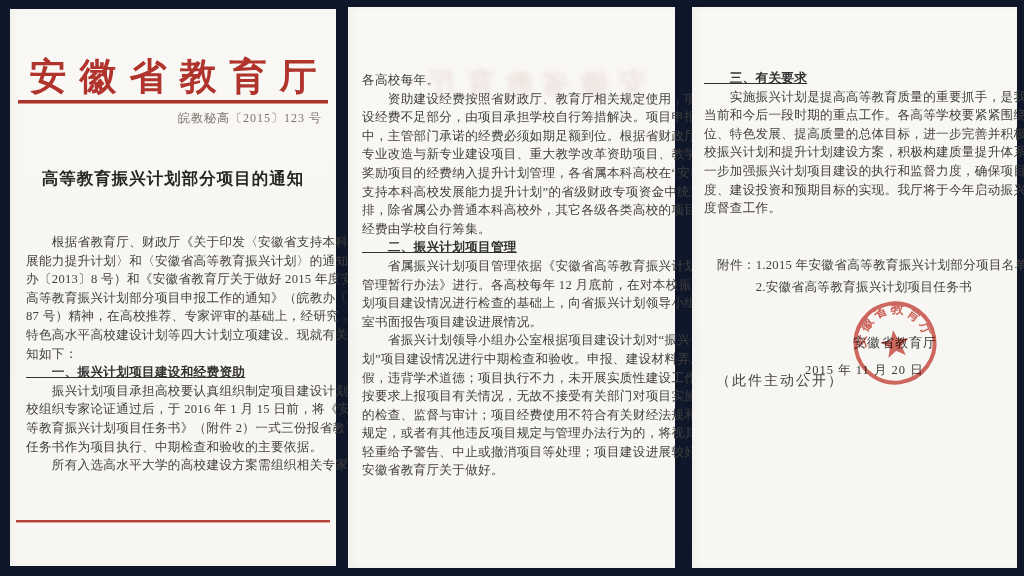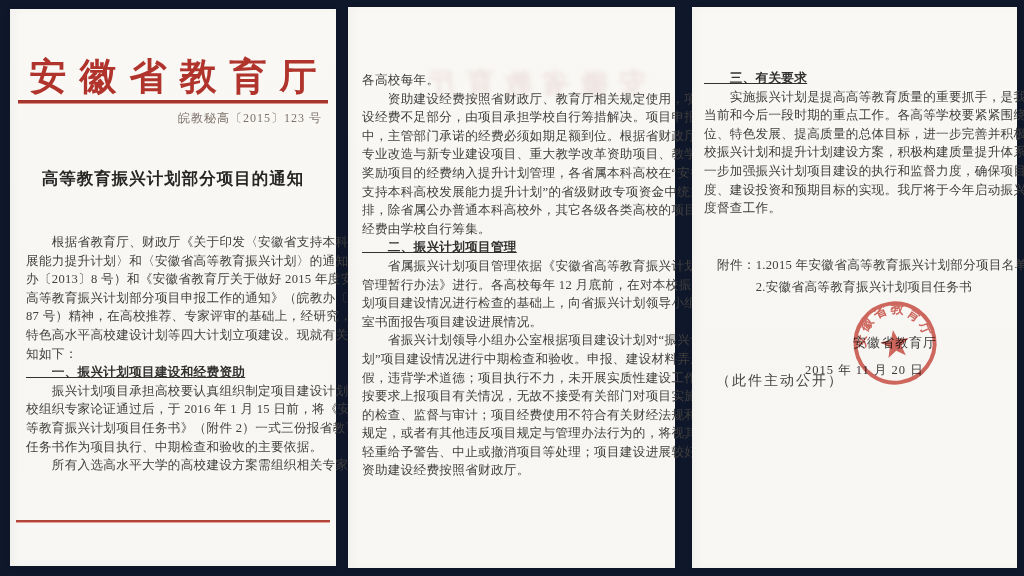--- a/index.html
+++ b/index.html
@@ -95,21 +95,21 @@
       <div class="ln">管理暂行办法》进行。各高校每年 12 月底前，在对本校振兴计</div>
       <div class="ln">划项目建设情况进行检查的基础上，向省振兴计划领导小组办公</div>
       <div class="ln">室书面报告项目建设进展情况。</div>
       <div class="ln">　　省振兴计划领导小组办公室根据项目建设计划对“振兴计</div>
       <div class="ln">划”项目建设情况进行中期检查和验收。申报、建设材料弄虚作</div>
       <div class="ln">假，违背学术道德；项目执行不力，未开展实质性建设工作；未</div>
       <div class="ln">按要求上报项目有关情况，无故不接受有关部门对项目实施情况</div>
       <div class="ln">的检查、监督与审计；项目经费使用不符合有关财经法规和制度</div>
       <div class="ln">规定，或者有其他违反项目规定与管理办法行为的，将视其情节</div>
       <div class="ln">轻重给予警告、中止或撤消项目等处理；项目建设进展较好、成</div>
-      <div class="ln">资助建设经费按照省财政厅。</div>
+      <div class="ln">安徽省教育厅关于做好。</div>
     </div>
   </div>
 
   <div class="page" id="page3">
     <div class="body">
       <div class="ln hd">　　三、有关要求</div>
       <div class="ln">　　实施振兴计划是提高高等教育质量的重要抓手，是我省高校</div>
       <div class="ln">当前和今后一段时期的重点工作。各高等学校要紧紧围绕科学定</div>
       <div class="ln">位、特色发展、提高质量的总体目标，进一步完善并积极实施本</div>
       <div class="ln">校振兴计划和提升计划建设方案，积极构建质量提升体系。要进</div>

